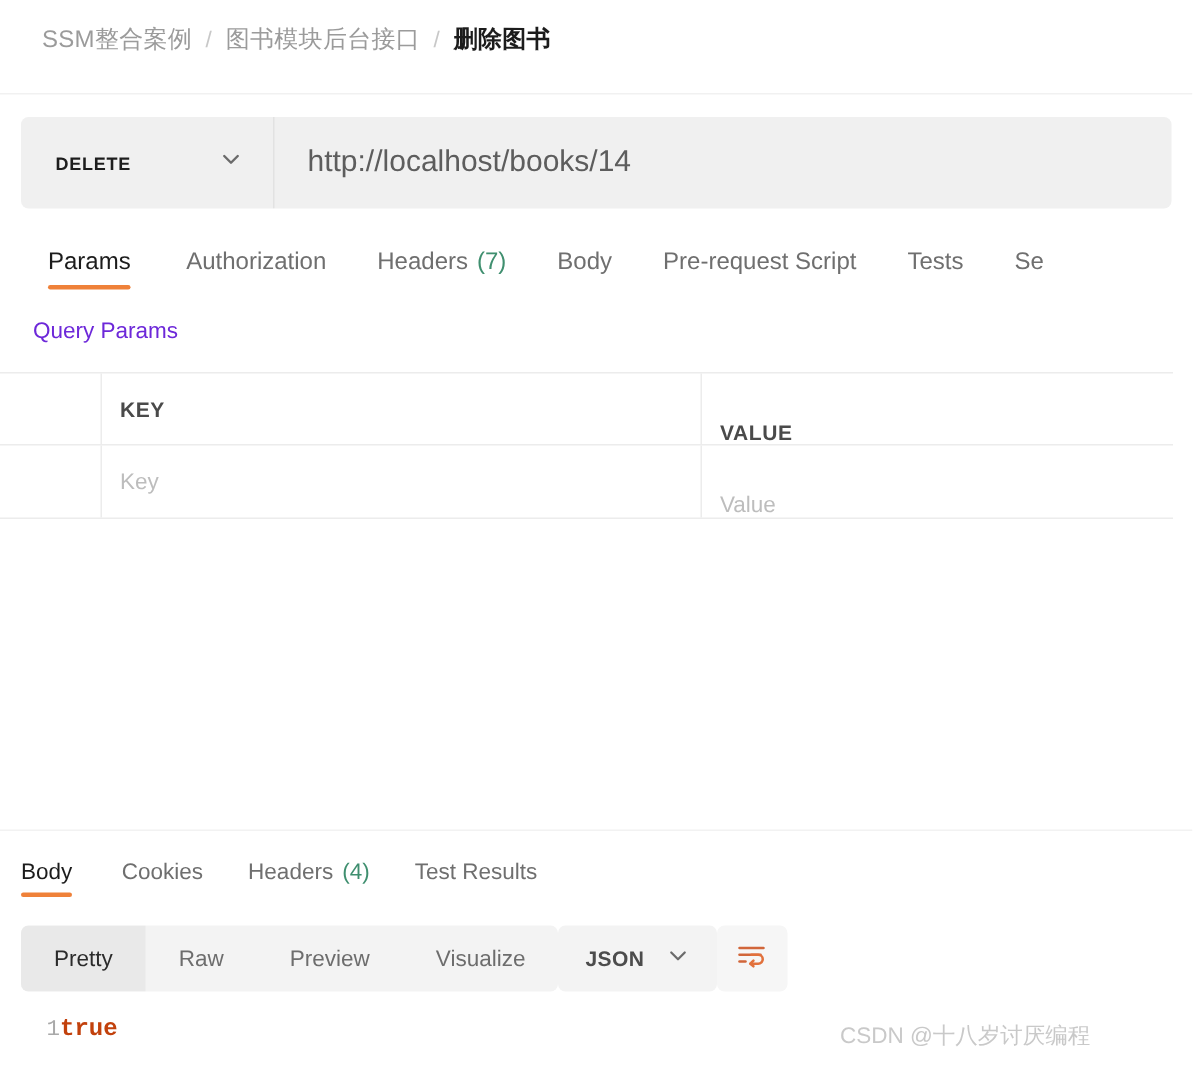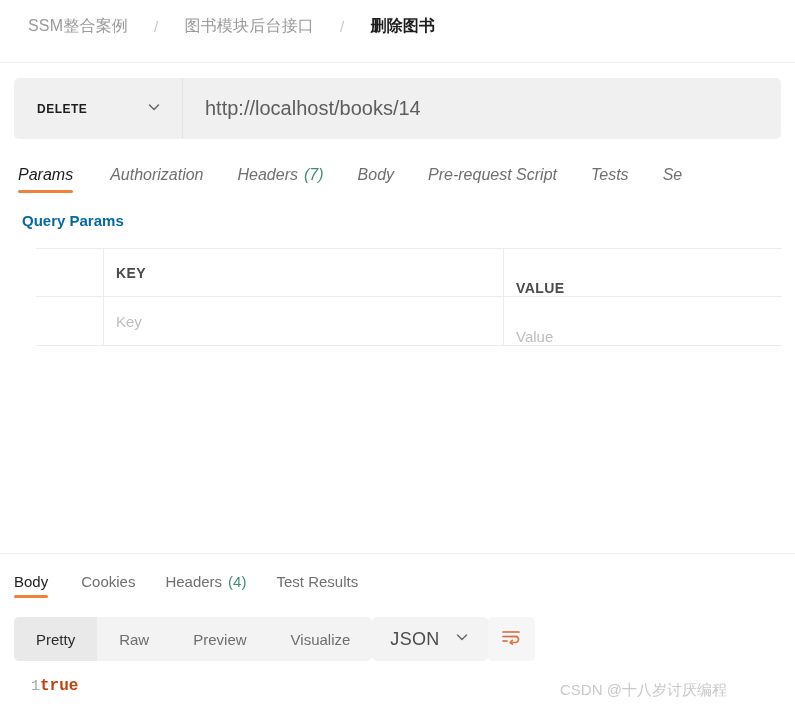--- a/index.html
+++ b/index.html
@@ -7,21 +7,21 @@
     width: 795px; height: 711px;
     background: #ffffff;
     font-family: "Liberation Sans", sans-serif;
     overflow: hidden;
   }
   #app { position: relative; width: 795px; height: 711px; background: #fff; }
 
   
   .breadcrumb {
     position: absolute; left: 28px; top: 16px;
-    display: flex; align-items: center; gap: 26px;
+    display: flex; align-items: center; gap: 9px;
     font-size: 16px; letter-spacing: .2px;
   }
   .crumb { color: #9b9b9b; }
   .crumb.current { color: #1c1c1c; font-weight: bold; }
   .crumb-sep { color: #c8c8c8; font-size: 15px; }
 
   .top-divider {
     position: absolute; left: 0; top: 62px; width: 795px; height: 1px;
     background: #f1f1f1;
   }
@@ -44,23 +44,22 @@
   .method-label {
     font-size: 12px; font-weight: bold; color: #1d1d1d; letter-spacing: .5px;
   }
   .chev { display: block; }
   .url-input-wrap { flex: 1; display: flex; align-items: center; padding-left: 22px; }
   .url-text { font-size: 20px; color: #5d5d5d; }
 
   
   .req-tabs {
     position: absolute; left: 0; top: 152px; width: 795px; height: 46px;
-    display: flex; align-items: flex-start; padding-left: 18px;
+    display: flex; align-items: flex-start; padding-left: 32px;
     gap: 0;
-    font-style: italic;
   }
   .tab {
     position: relative;
     height: 46px;
     display: flex; align-items: center;
     padding: 0 17px;
     font-size: 16px; color: #6f6f6f; white-space: nowrap;
   }
   .tab:first-child { padding-left: 0; margin-left: 0; padding-right: 20px; }
   .tab.active { color: #1c1c1c; }
@@ -68,24 +67,24 @@
     content: ""; position: absolute;
     left: 0; right: 17px; bottom: 5px; height: 3px;
     background: #ef8139; border-radius: 2px;
   }
   .tab:first-child.active::after { left: 0; right: 20px; }
   .badge-count { color: #3f8f6f; margin-left: 6px; }
 
   
   .qp-title {
     position: absolute; left: 22px; top: 212px;
-    font-size: 15px; font-weight: bold; color: #0369a1;
+    font-size: 15px; font-weight: normal; color: #6d28d9;
   }
   .params-table {
-    position: absolute; left: 0; top: 248px; width: 782px; padding-left: 36px;
+    position: absolute; left: 0; top: 248px; width: 782px;
   }
   .pt-row { display: flex; height: 49px; border-bottom: 1px solid #ececec; }
   .pt-row.head { border-top: 1px solid #ececec; }
   .pt-gutter { width: 68px; flex: none; border-right: 1px solid #ececec; }
   .pt-key { width: 400px; flex: none; border-right: 1px solid #ececec; display: flex; align-items: center; padding-left: 12px; }
   .pt-val { flex: 1; display: flex; align-items: flex-end; padding-left: 12px; }
   .pt-head-text { font-size: 14px; font-weight: bold; color: #4a4a4a; letter-spacing: .4px; }
   .pt-ph { font-size: 15px; color: #bdbdbd; }
 
   
@@ -120,21 +119,21 @@
   }
   .seg {
     height: 44px; display: flex; align-items: center; padding: 0 22px;
     font-size: 15px; color: #6d6d6d; white-space: nowrap;
   }
   .seg.selected { background: #e9e9e9; color: #2b2b2b; }
   .json-pill {
     display: flex; align-items: center; gap: 14px;
     background: #f3f3f3; border-radius: 5px; height: 44px; padding: 0 18px;
   }
-  .json-label { font-size: 18px; color: #4c4c4c; font-weight: normal; letter-spacing: .3px; }
+  .json-label { font-size: 14px; color: #4c4c4c; font-weight: bold; letter-spacing: .3px; }
   .wrap-btn {
     width: 47px; height: 44px; background: #f6f6f6; border-radius: 5px;
     display: flex; align-items: center; justify-content: center;
   }
 
   
   .resp-body { position: absolute; left: 0; top: 672px; width: 795px; height: 39px; }
   .code-line { display: flex; align-items: center; height: 28px; }
   .ln-num {
     width: 40px; text-align: right;

